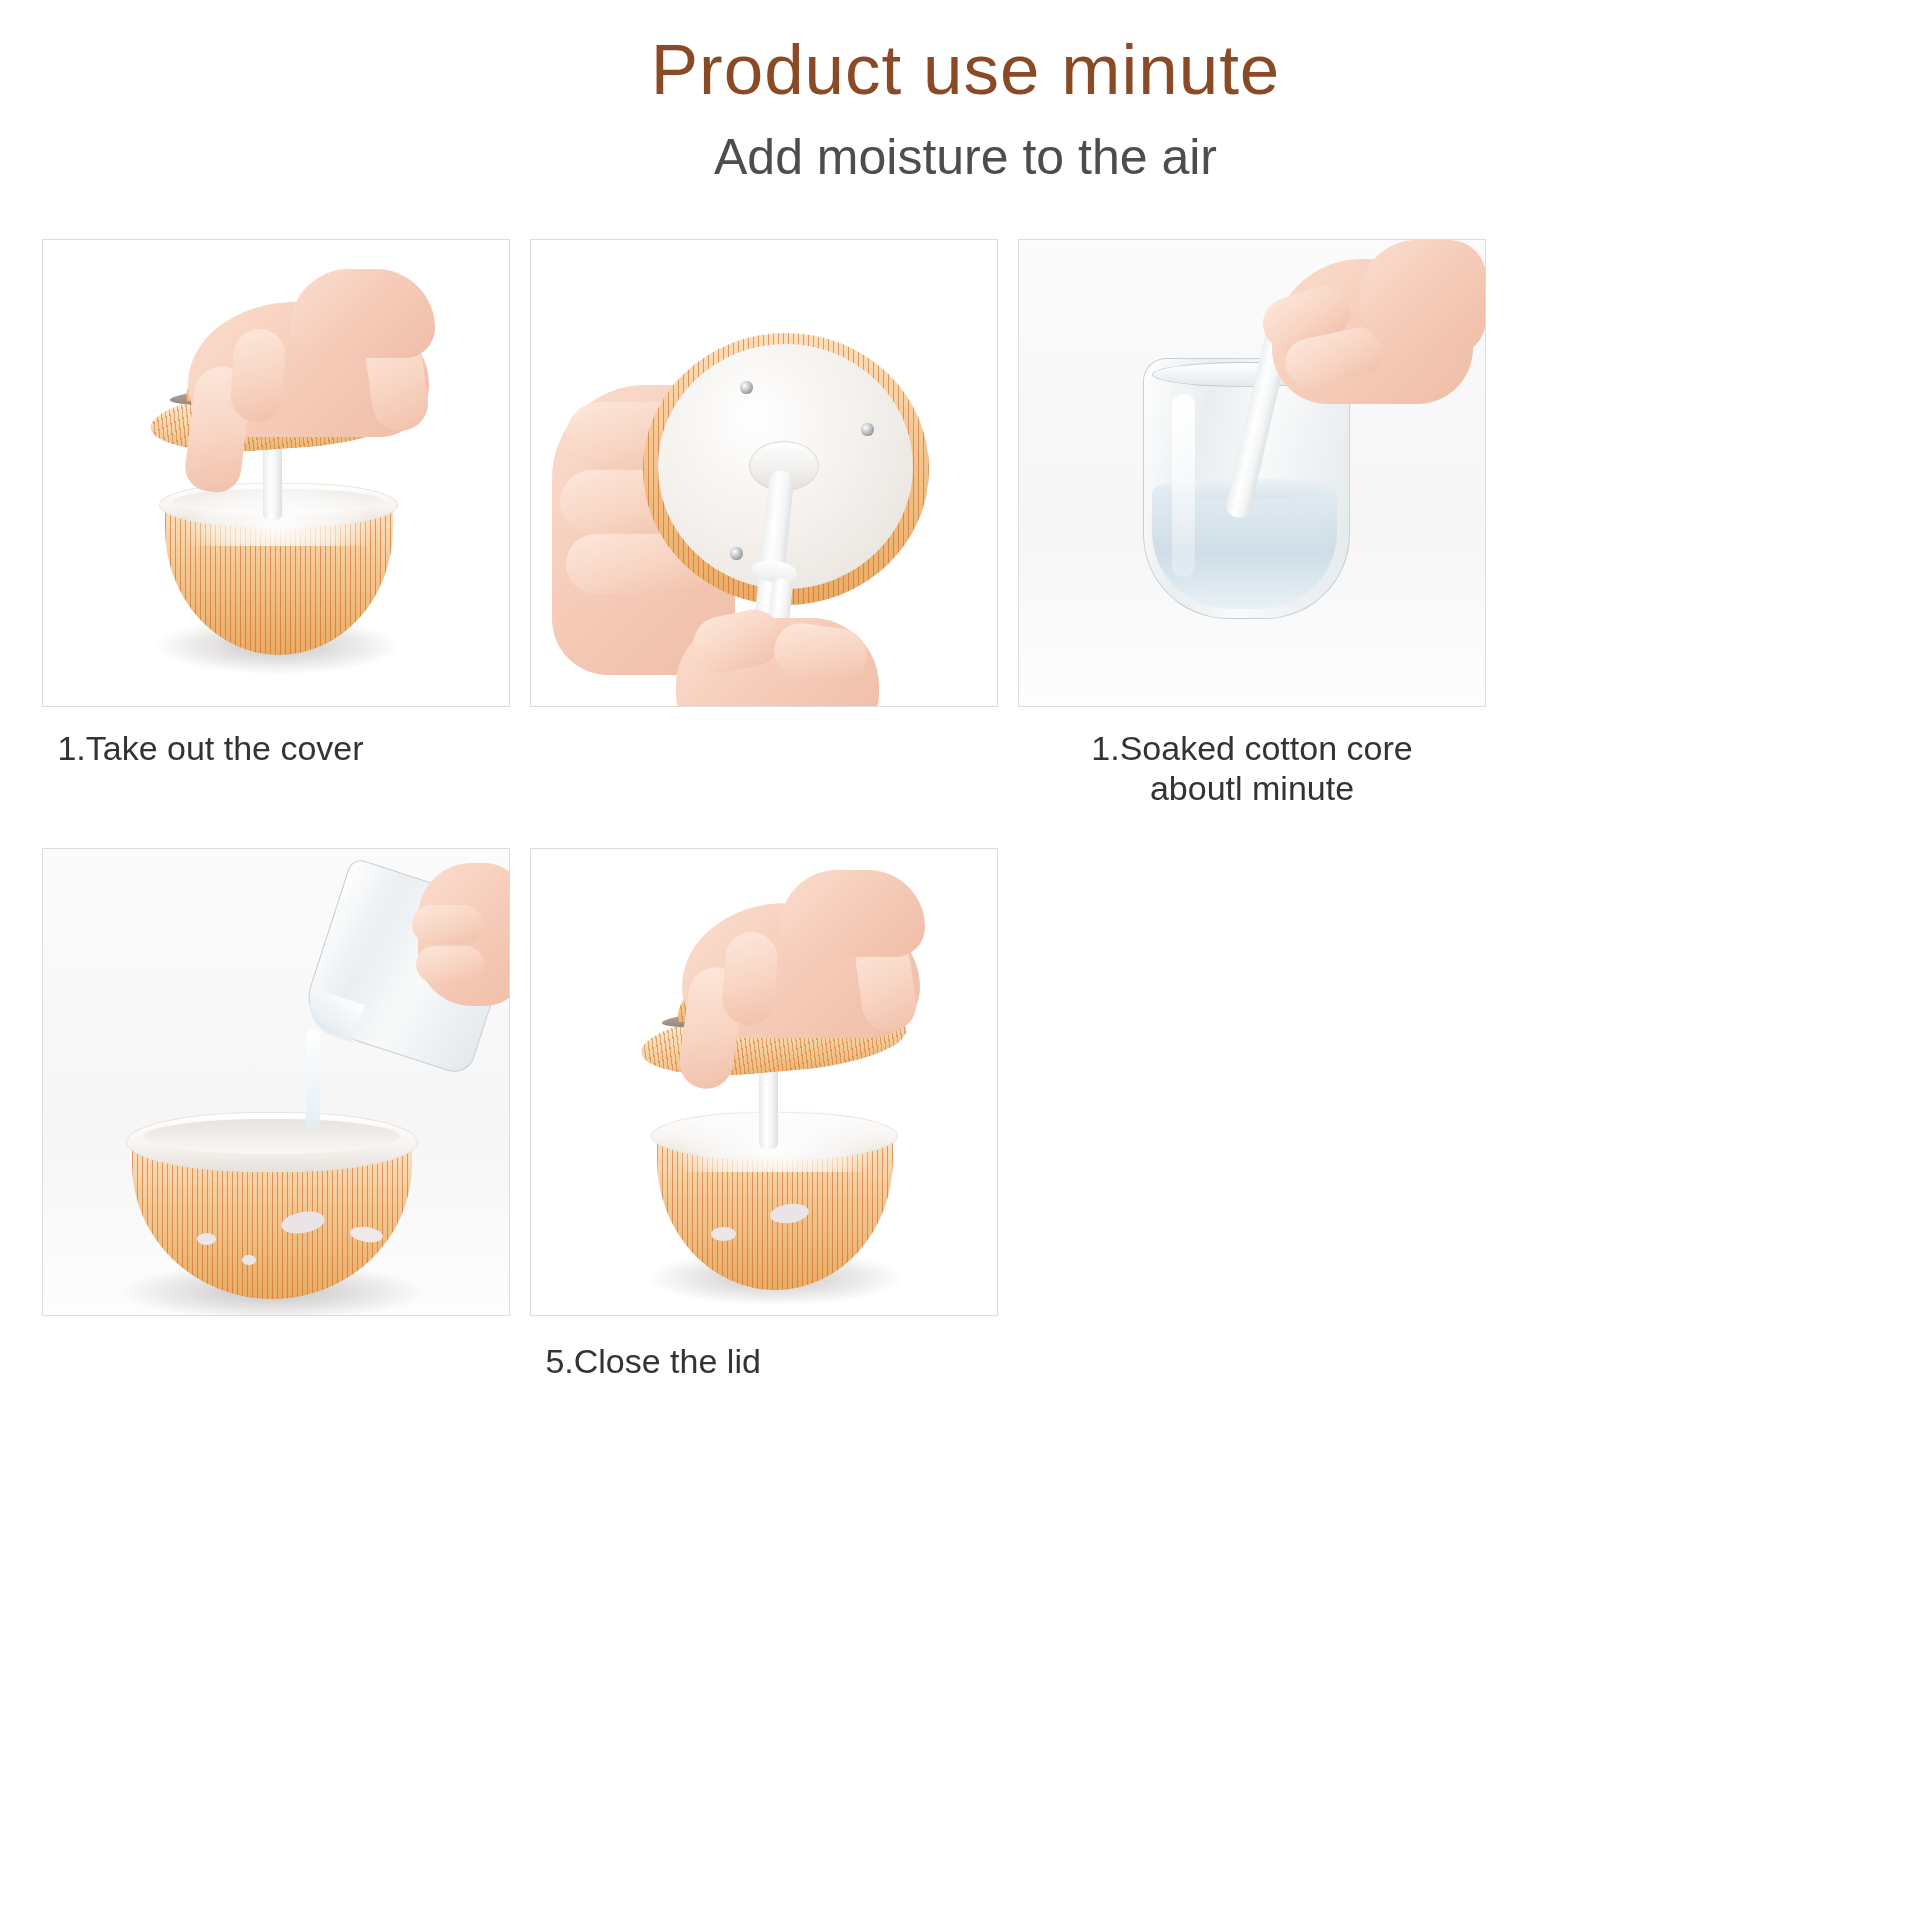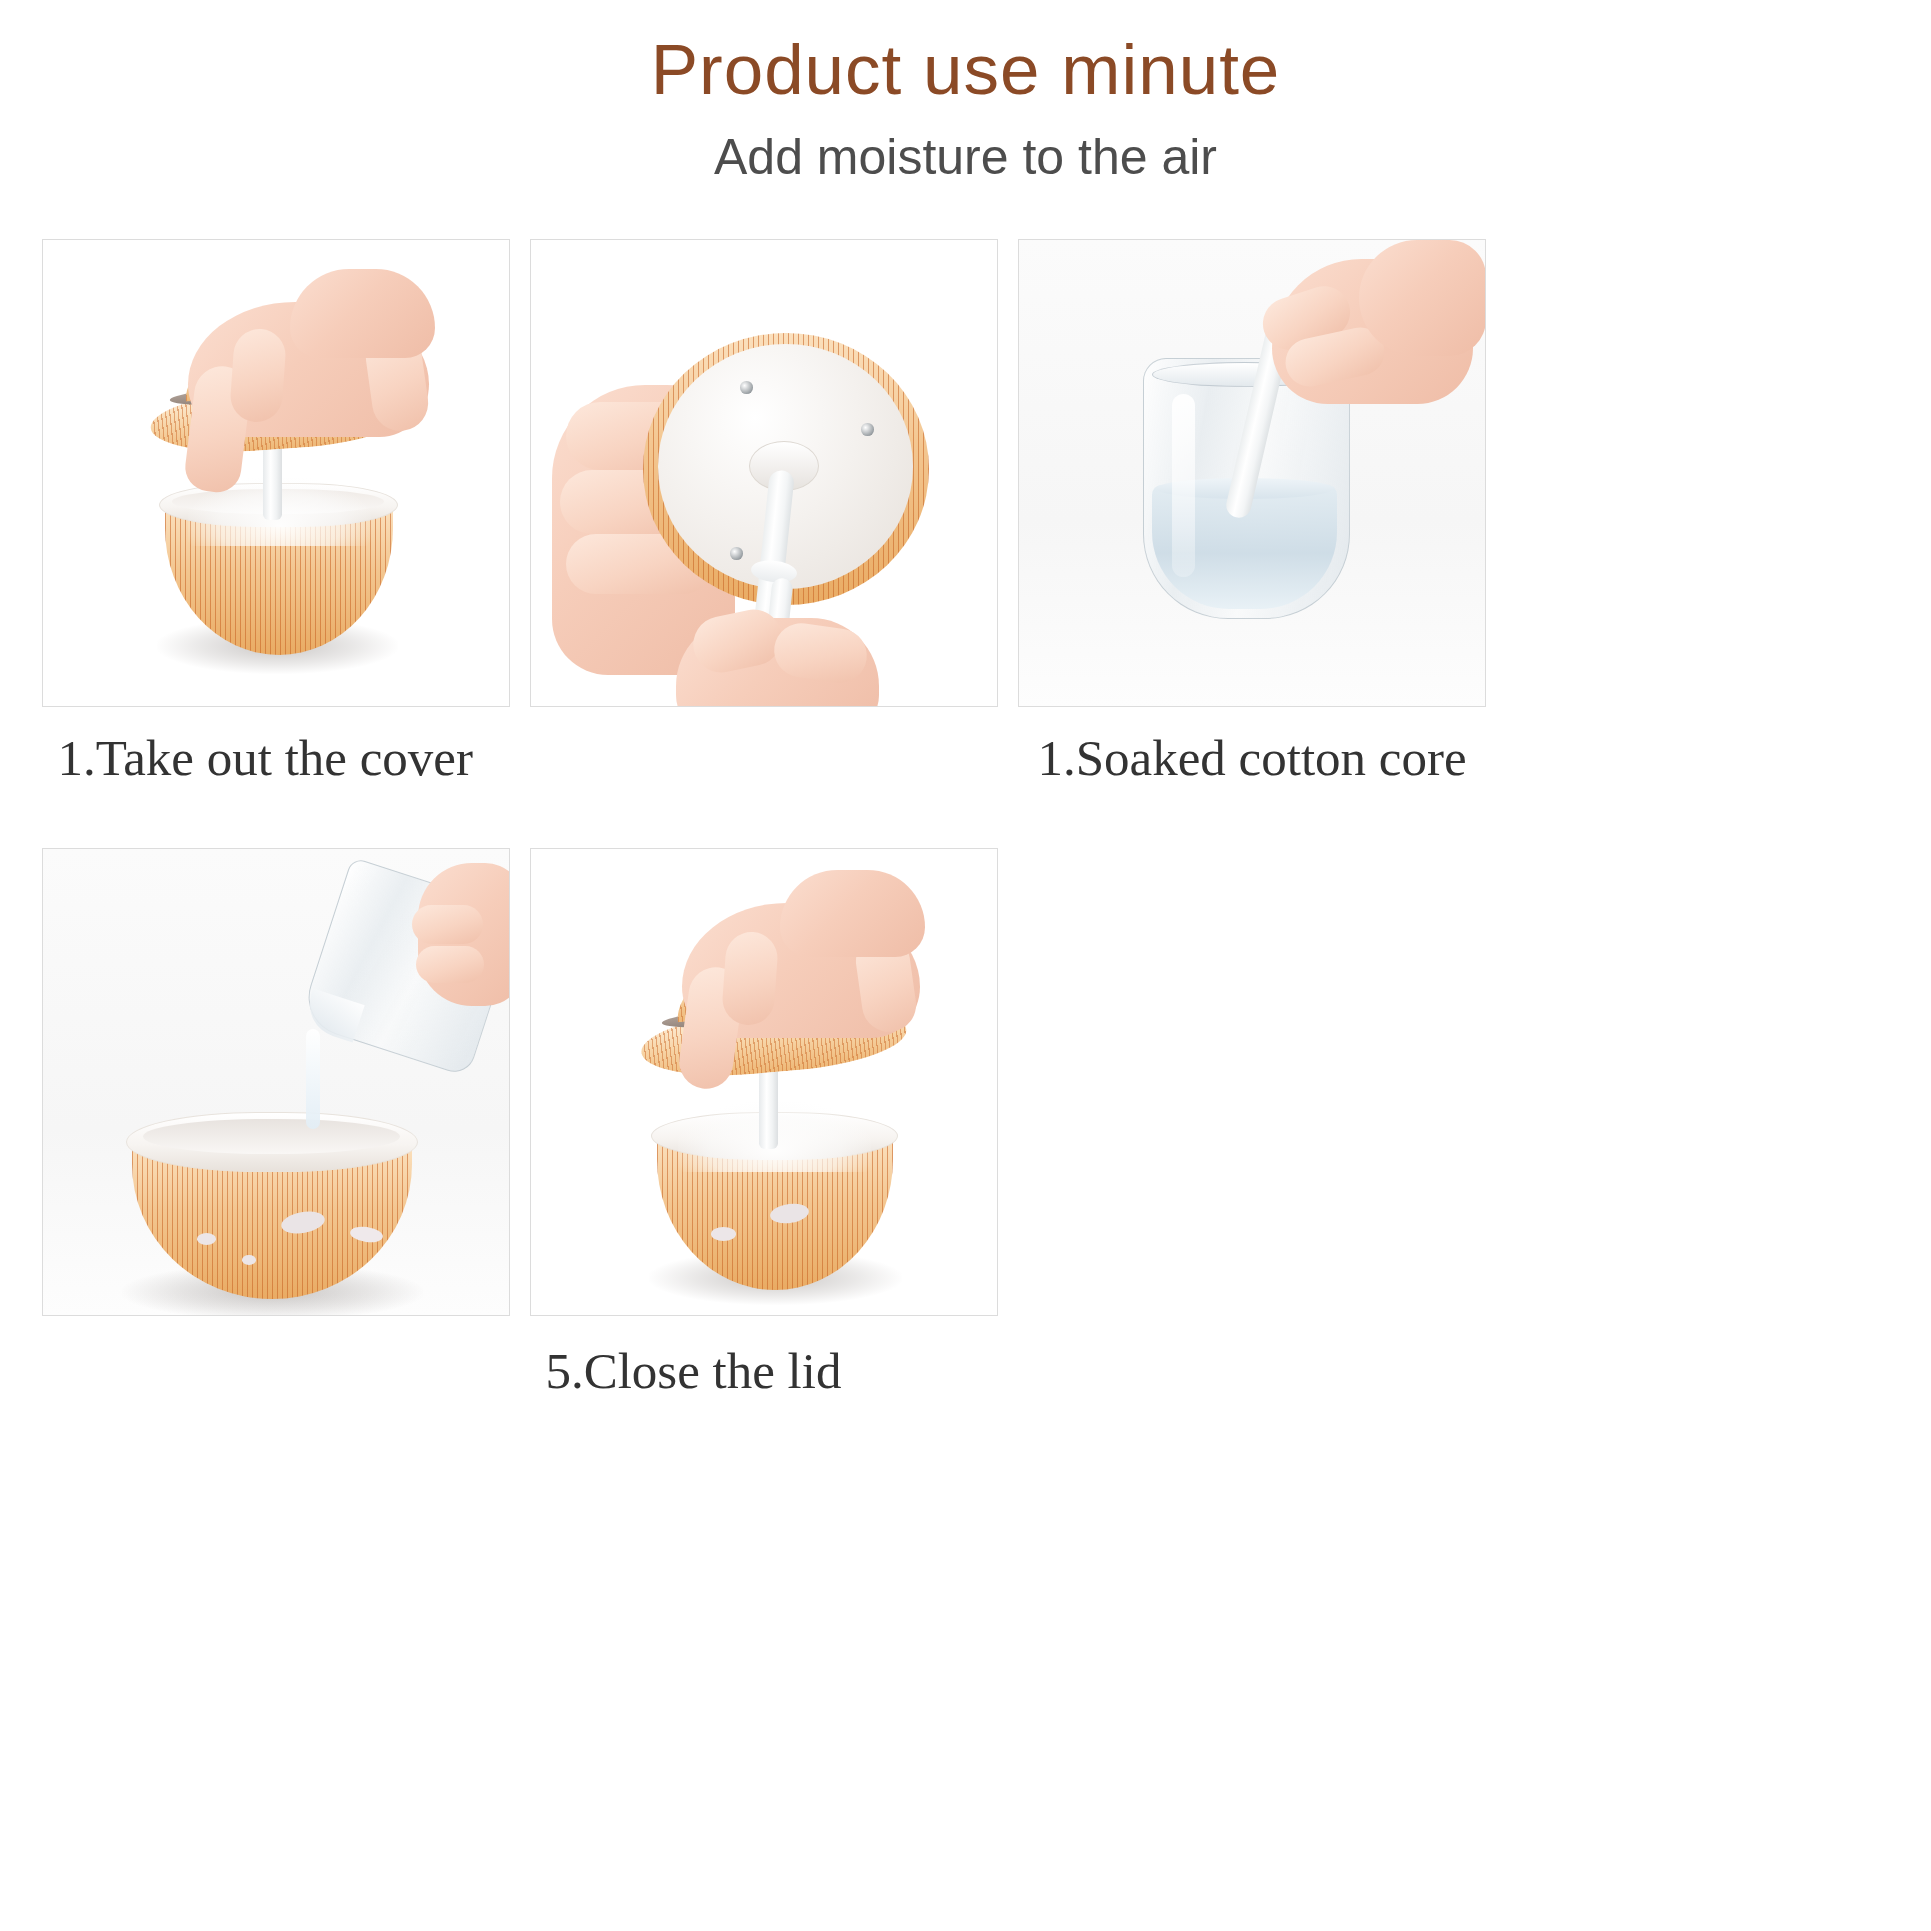--- a/index.html
+++ b/index.html
@@ -44,27 +44,26 @@
   .photo{
     position:relative;
     width:468px;height:468px;
     border:1px solid #dcdcdc;
     box-sizing:border-box;
     background:#ffffff;
     overflow:hidden;
   }
   .photo.tint{background:linear-gradient(180deg,#fbfbfb 0%,#f6f6f6 60%,#fdfdfd 100%);}
   .caption{
-    font-size:51px;
+    font-size:34px;
     color:#333333;
     line-height:1.18;
     padding-top:21px;
     min-height:114px;
     box-sizing:border-box;
-    font-family:Liberation Serif, serif;
   }
   .cap-left{text-align:left;padding-left:15.4px;}
   .cap-center{text-align:center;}
   .row2 .caption{padding-top:25px;}
 
   
   .rowgap{height:27px;grid-column:1 / span 3;}
 
   
   .abs{position:absolute;}
@@ -222,20 +221,21 @@
 
       <div class="abs swab" style="left:228px;top:71px;width:25px;height:209px;transform:rotate(13deg);"></div>
 
       <div class="abs skin" style="left:253px;top:19.3px;width:201px;height:145px;border-radius:93px 68px 58px 58px;"></div>
       <div class="abs skin-l" style="left:243px;top:52px;width:89px;height:52px;border-radius:27px;transform:rotate(-18deg);"></div>
       <div class="abs skin-l" style="left:266px;top:93px;width:100px;height:48px;border-radius:25px;transform:rotate(-12deg);"></div>
       <div class="abs skin" style="left:340px;top:0px;width:127px;height:116px;border-radius:62px 39px 39px 62px;"></div>
     </div>
     <div class="caption cap-center">
       <div>1.Soaked cotton core</div>
+      <div>aboutl minute</div>
     </div>
   </div>
 
   <div class="rowgap"></div>
 
   <div class="cell row2">
     <div class="photo tint">
 
       <div class="abs shadow-soft" style="left:79px;top:415px;width:301px;height:56px;"></div>
 

